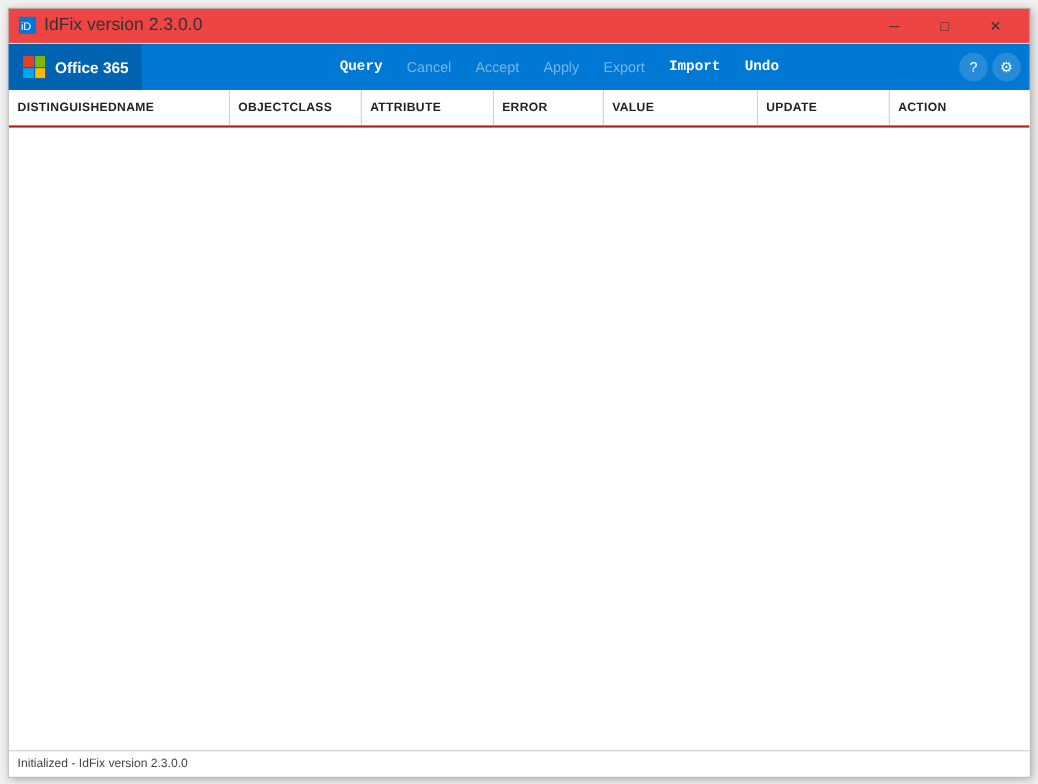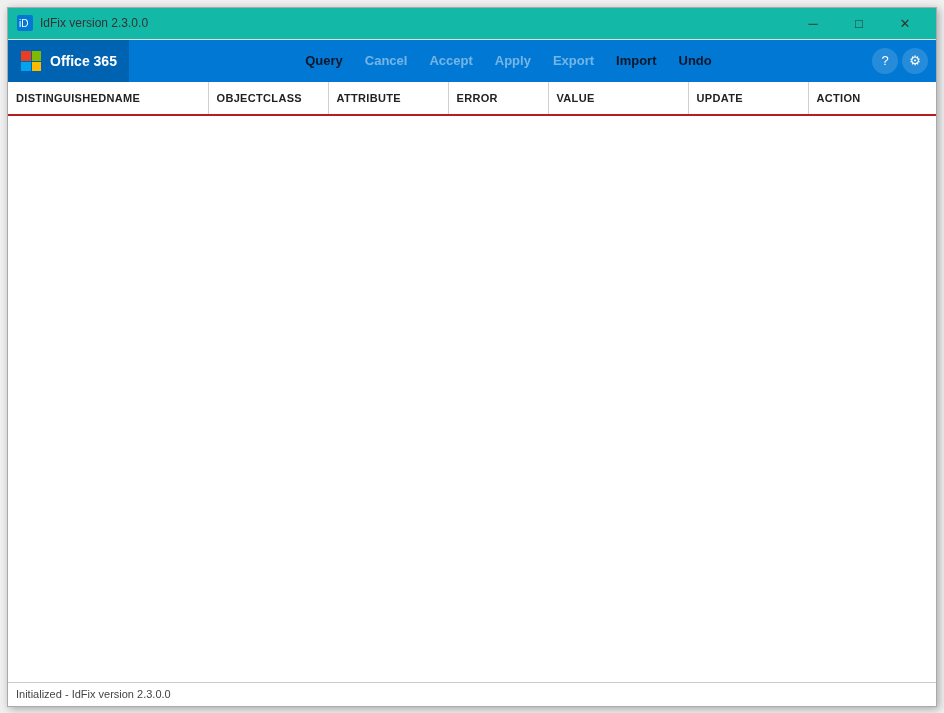--- a/index.html
+++ b/index.html
@@ -24,21 +24,21 @@
       background: #fff;
       border: 1px solid #aaa;
       box-shadow: 2px 2px 8px rgba(0,0,0,0.3);
       display: flex;
       flex-direction: column;
     }
 
     
     .title-bar {
       height: 32px;
-      background: #14b8a6;
+      background: #ef4444;
       display: flex;
       align-items: center;
       padding: 0 8px;
       border-bottom: 1px solid #e0e0e0;
       flex-shrink: 0;
     }
 
     .title-bar-icon {
       width: 18px;
       height: 18px;
@@ -47,21 +47,21 @@
       align-items: center;
       justify-content: center;
     }
 
     .title-bar-icon svg {
       width: 16px;
       height: 16px;
     }
 
     .title-bar-text {
-      font-size: 12px;
+      font-size: 16px;
       color: #333;
       flex: 1;
     }
 
     .title-bar-controls {
       display: flex;
       gap: 0;
     }
 
     .title-bar-btn {
@@ -119,26 +119,27 @@
     }
 
     .toolbar-btn {
       background: transparent;
       border: none;
       color: #fff;
       font-size: 13px;
       padding: 6px 10px;
       cursor: pointer;
       border-radius: 2px;
+      font-weight: 400;
+    }
+
+    .toolbar-btn.active {
+      color: #ffffff;
       font-weight: 700;
-    }
-
-    .toolbar-btn.active {
-      color: #0f172a;
-      font-weight: 700;
+      font-family: Liberation Mono, monospace;
     }
 
     .toolbar-btn.dimmed {
       color: rgba(255,255,255,0.45);
       cursor: default;
     }
 
     .toolbar-right {
       display: flex;
       align-items: center;

